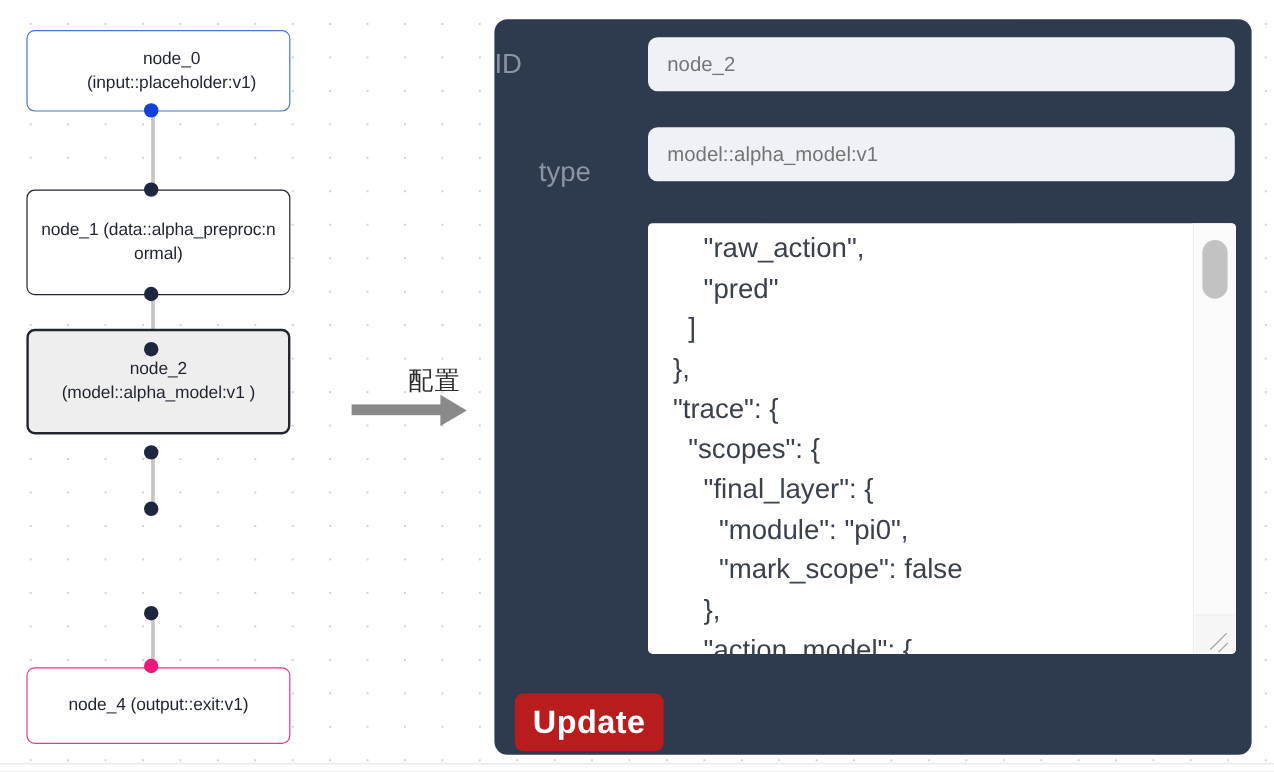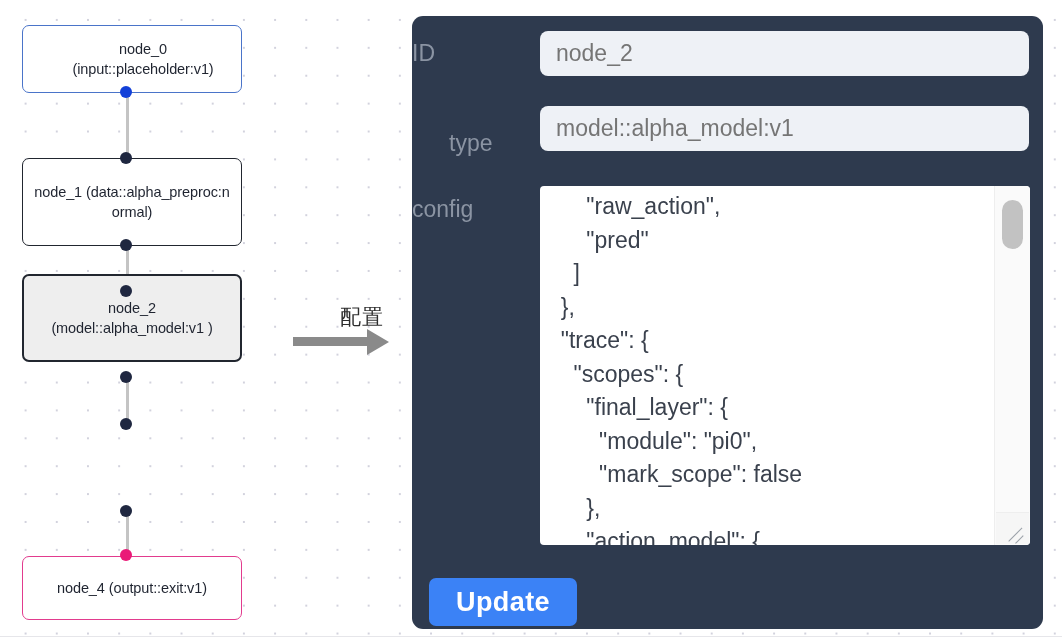--- a/index.html
+++ b/index.html
@@ -117,21 +117,21 @@
     text-align: right;
     white-space: nowrap;
   }
   .text-input {
     box-sizing: border-box;
     background: #eef1f6;
     border: none;
     border-radius: 8px;
     color: #14532d;
     font-family: "Liberation Sans", sans-serif;
-    font-size: 23px;
+    font-size: 17px;
     padding: 0 16px;
     outline: none;
   }
 
   #id-label   { left: 412px; top: 38px;  width: 116px; }
   #id-input   { position: absolute; left: 540px; top: 31px; width: 489px; height: 45px; }
   #type-label { left: 412px; top: 128px; width: 116px; padding-left: 37px; }
   #type-input { position: absolute; left: 540px; top: 106px; width: 489px; height: 45px; }
   #config-label { left: 412px; top: 194px; width: 116px; }
 
@@ -200,23 +200,23 @@
     height: 1.4px;
     transform: rotate(-45deg);
   }
   #config-resize::before { width: 19px; right: 4px;  bottom: 9px; }
   #config-resize::after  { width: 11px; right: 4px;  bottom: 4px; }
 
   #update-button {
     position: absolute;
     left: 429px;
     top: 578px;
-    width: 148px;
+    width: 124px;
     height: 48px;
-    background: #3b82f6;
+    background: #b91c1c;
     border: none;
     border-radius: 7px;
     color: #ffffff;
     font-family: "Liberation Sans", sans-serif;
     font-size: 27px;
     font-weight: bold;
     letter-spacing: 0.4px;
     cursor: pointer;
     text-align: center;
   }
@@ -280,21 +280,20 @@
   </div>
 
   <div id="panel"></div>
 
   <div class="field-label field-row" id="id-label">ID</div>
   <input class="text-input" id="id-input" type="text" placeholder="node_2" style="">
 
   <div class="field-label field-row" id="type-label">type</div>
   <input class="text-input" id="type-input" type="text" placeholder="model::alpha_model:v1" style="">
 
-  <div class="field-label field-row" id="config-label">config</div>
 
   <div id="config-area">
     <textarea id="config-text" spellcheck="false" style="">      "raw_action",
       "pred"
     ]
   },
   "trace": {
     "scopes": {
       "final_layer": {
         "module": "pi0",

